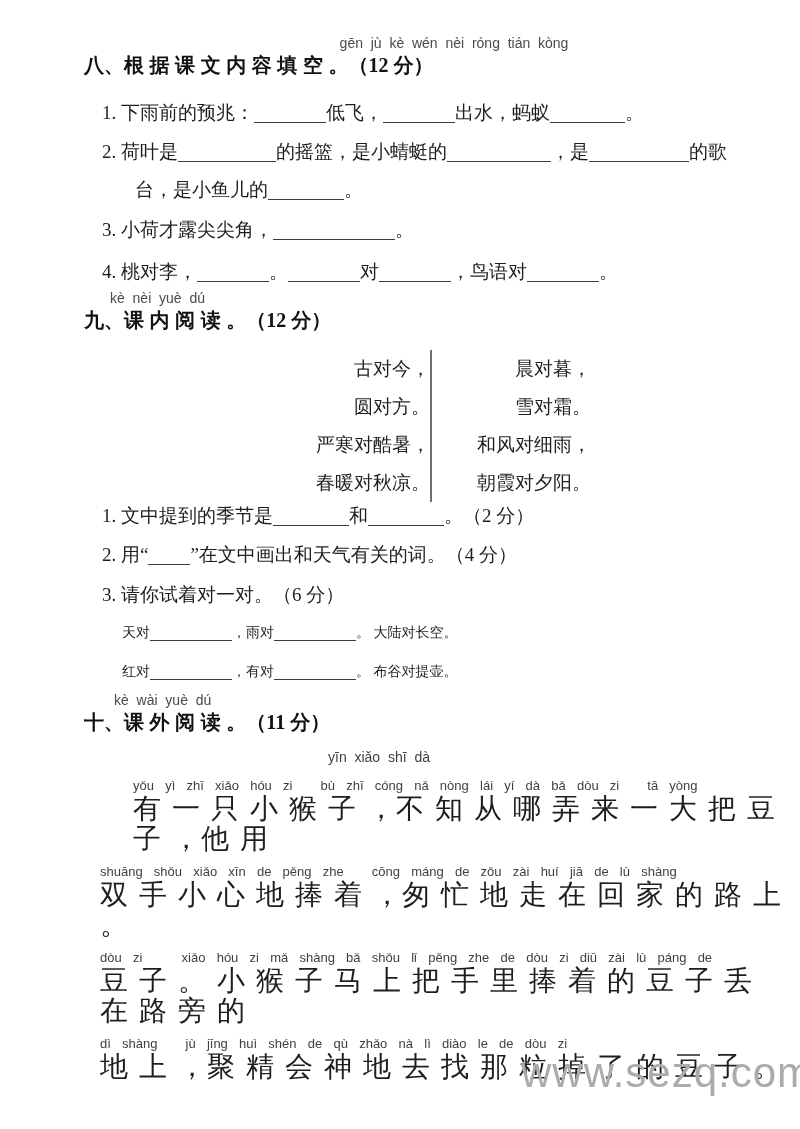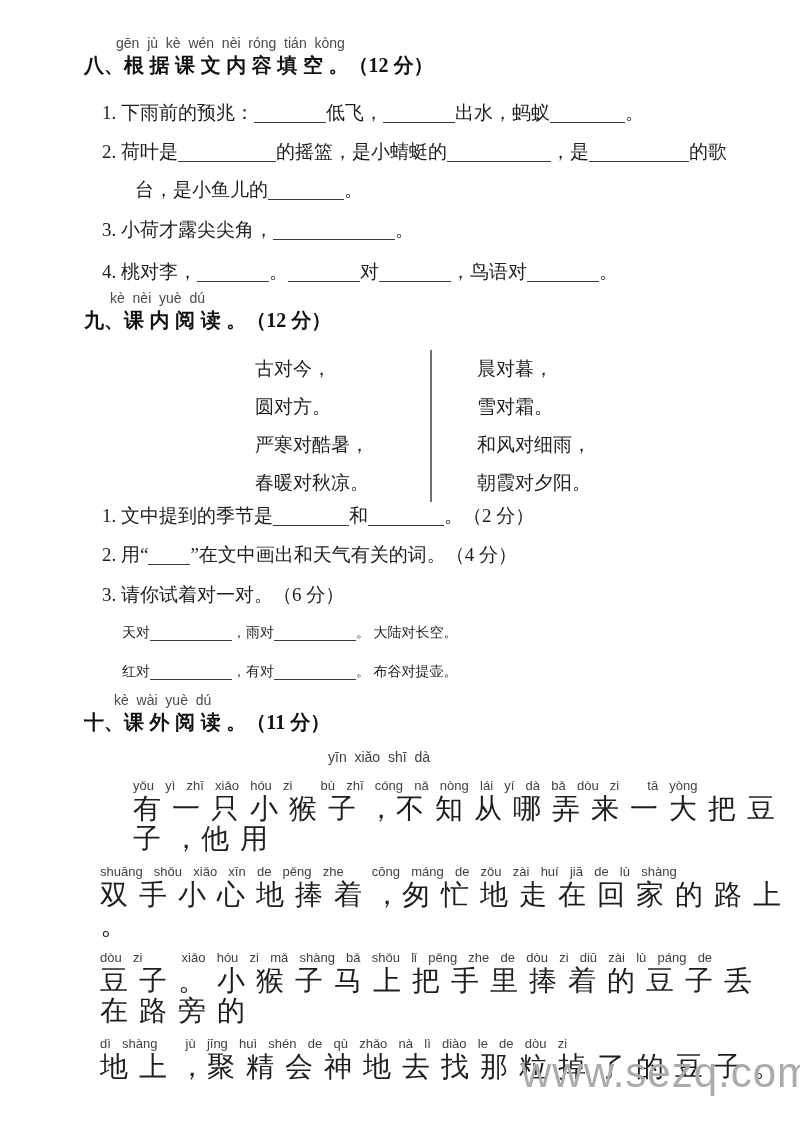--- a/index.html
+++ b/index.html
@@ -6,21 +6,21 @@
   body {
     width:800px; height:1129px; background:#ffffff; position:relative; overflow:hidden;
     font-family:"Liberation Serif","DejaVu Serif",serif; color:#1e1e1e;
   }
   .doc { padding:34px 16px 0 84px; }
 
   .sec-pinyin {
     font-family:"Liberation Sans","DejaVu Sans",sans-serif;
     font-size:14px; line-height:18px; color:#4a4a4a; white-space:pre-wrap;
   }
-  .sec-pinyin.p8 { margin-left:32px; }
+  .sec-pinyin.p8 { margin-left:40px;text-align:center; }
   .sec-pinyin.p9 { margin-left:26px; margin-top:4px; }
   .sec-pinyin.p10 { margin-left:30px; margin-top:6px; }
 
   .sec-heading {
     font-family:"Liberation Sans","DejaVu Sans",sans-serif;
     font-weight:bold; font-size:20px; line-height:26px; color:#121212; white-space:pre-wrap;
   }
   .sec-heading .pts { font-family:"Liberation Serif","DejaVu Serif",serif; font-weight:bold; }
 
   .q { font-size:19px; line-height:27px; margin-left:18px; white-space:pre-wrap; }
@@ -28,21 +28,21 @@
   .q.m  { margin-top:12px; }
   .q.sub { margin-left:51px; margin-top:11px; }
   .pair { font-size:14px; line-height:27px; margin-left:38px; margin-top:11px; white-space:pre-wrap; }
 
   .blank {
     display:inline-block; border-bottom:1px solid #3c3c3c;
     height:14px; vertical-align:-4px;
   }
 
   .poem { display:flex; margin-left:171px; margin-top:17px; }
-  .poem-col { font-size:19px; }
+  .poem-col { font-size:19px;text-align:right; }
   .poem-col .poem-line { line-height:38px; height:38px; }
   .poem-col.left { width:175px; }
   .poem-col.right { border-left:2px solid #707070; padding-left:45px; }
 
   .reading-title { width:590px; text-align:center; margin-top:13px; }
   .reading-title .t-pinyin {
     font-family:"Liberation Sans","DejaVu Sans",sans-serif;
     font-size:14px; line-height:18px; color:#3f3f3f; white-space:pre-wrap;
   }
   .reading-title .t-hanzi { font-size:21px; line-height:26px; font-weight:600; letter-spacing:2px; }

